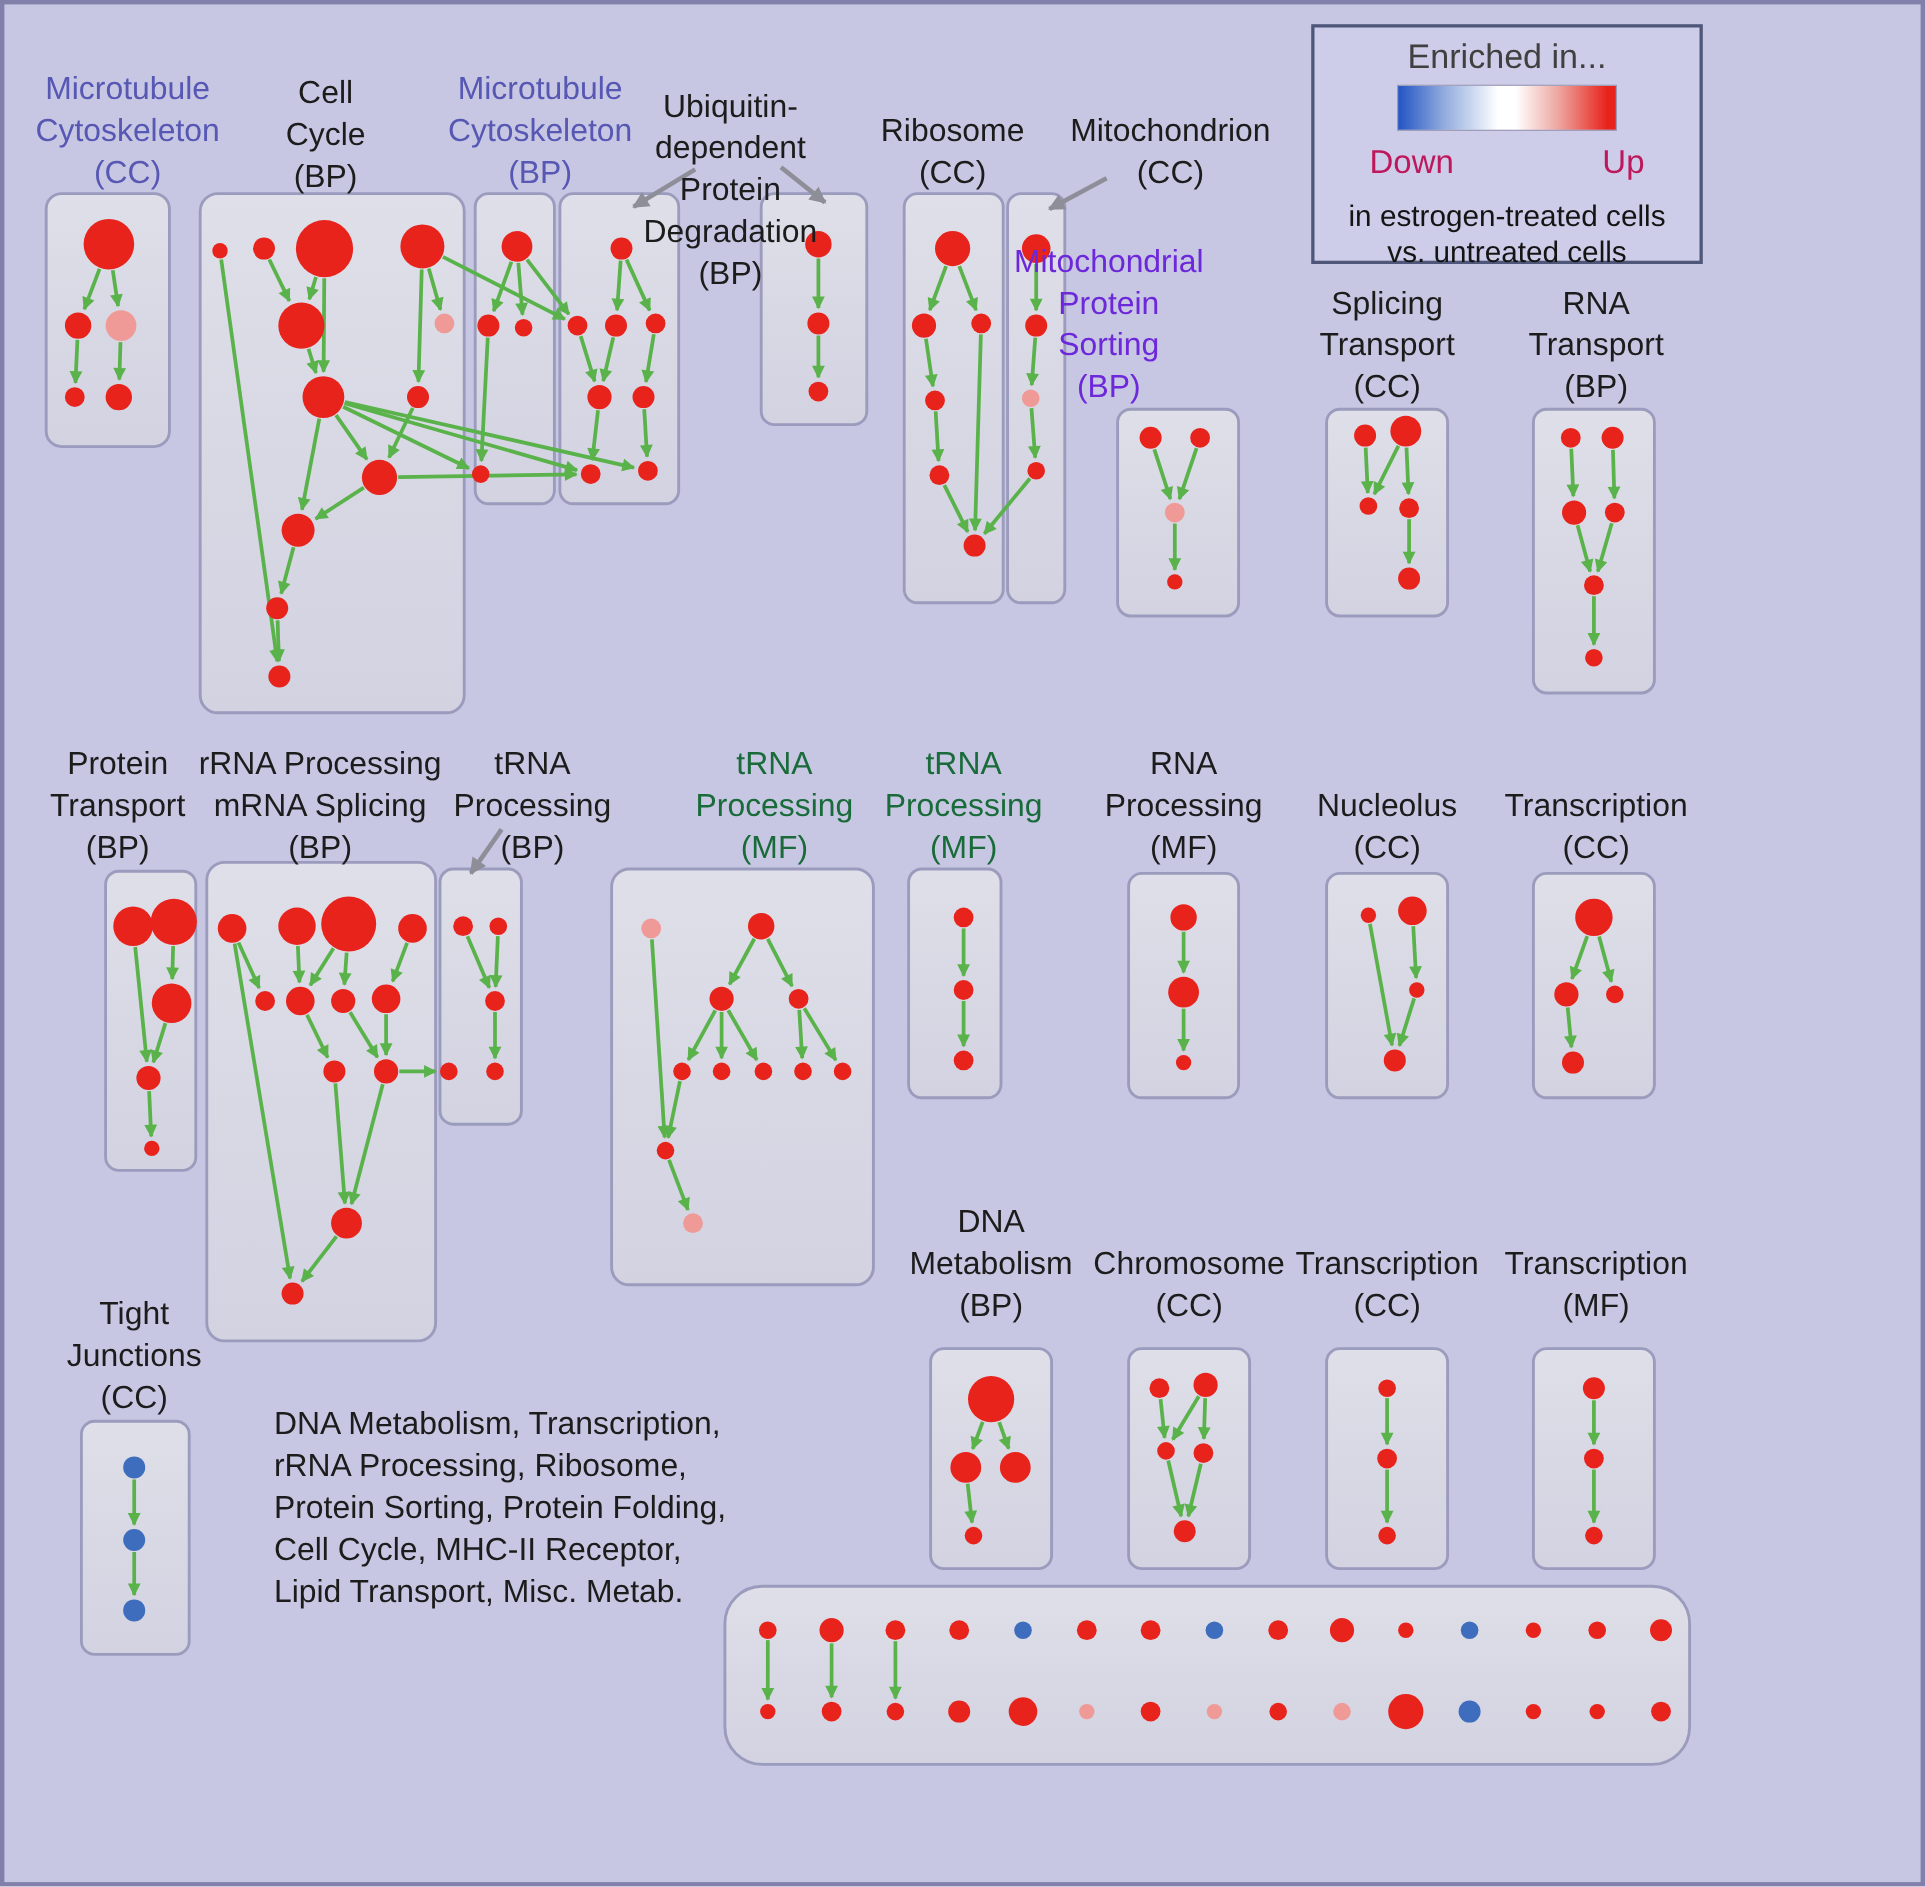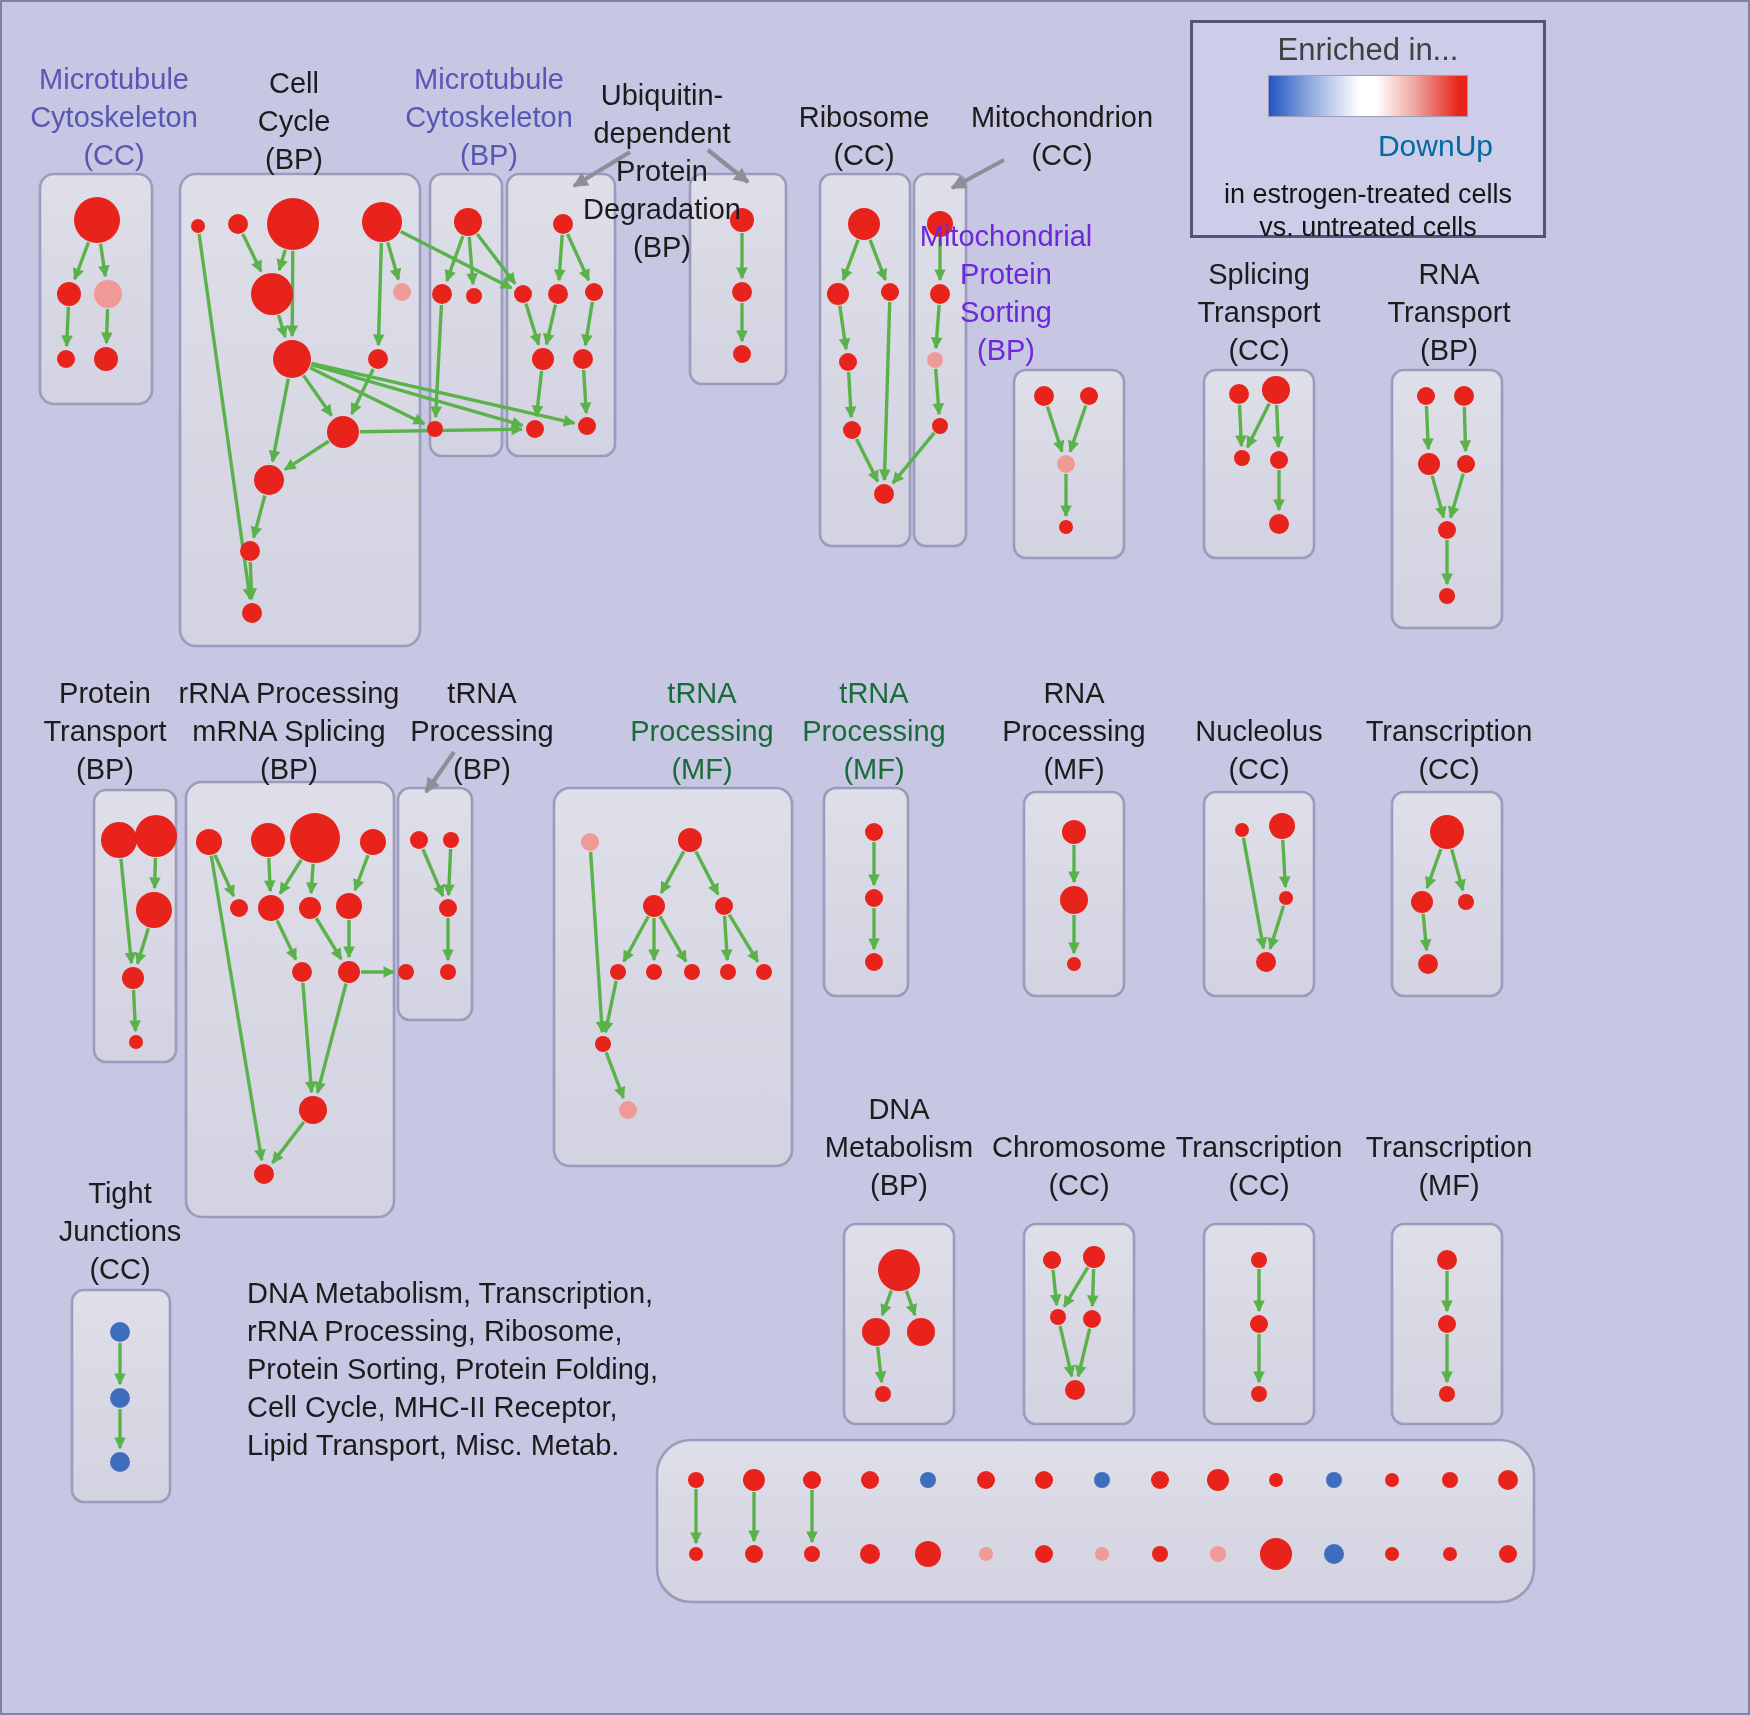--- a/index.html
+++ b/index.html
@@ -1,28 +1,28 @@
 <!DOCTYPE html>
 <html><head>
 <meta charset="utf-8">
 <style>
   * { margin:0; padding:0; box-sizing:border-box; }
   html,body { background:#ffffff; }
   body { font-family:"Liberation Sans","DejaVu Sans",sans-serif; }
-  #figure { position:relative; width:1750px; height:1715px; overflow:hidden; border:2px solid #4d7c0f; }
+  #figure { position:relative; width:1750px; height:1715px; overflow:hidden; border:4px solid #4d7c0f; }
   #network-svg { position:absolute; left:0; top:0; }
   #labels-layer { position:absolute; left:0; top:0; width:100%; height:100%; pointer-events:none; }
   .cluster-label { position:absolute; transform:translateX(-50%); text-align:center;
                    font-size:29px; line-height:38px; white-space:nowrap; font-weight:400; }
   .legend { position:absolute; left:1188px; top:18px; width:356px; height:218px;
             border:3px solid #4e5679; text-align:center; }
   .legend-title { font-size:31px; margin-top:9px; color:#404040; }
   .legend-bar { width:200px; height:42px; margin:7px auto 4px auto; border:1px solid #9a9ab5; }
-  .legend-ends { width:250px; margin:12px auto; display:flex; justify-content:flex-end;
-                 font-size:30px; color:#0369a1; }
+  .legend-ends { width:250px; margin:12px auto; display:flex; justify-content:space-between;
+                 font-size:30px; color:#be185d; }
   .legend-sub { font-size:27px; line-height:33px; color:#141414; }
   .legend-sub.first { margin-top:15px; }
   .misc-text { position:absolute; left:245px; top:1272px; font-size:29px; line-height:38px;
                color:#1c1c1c; text-align:left; }
 </style>
 </head>
 <body>
 
 <div id="figure" style="background: rgb(199, 199, 227); border-color: rgb(128, 128, 171);">
 

